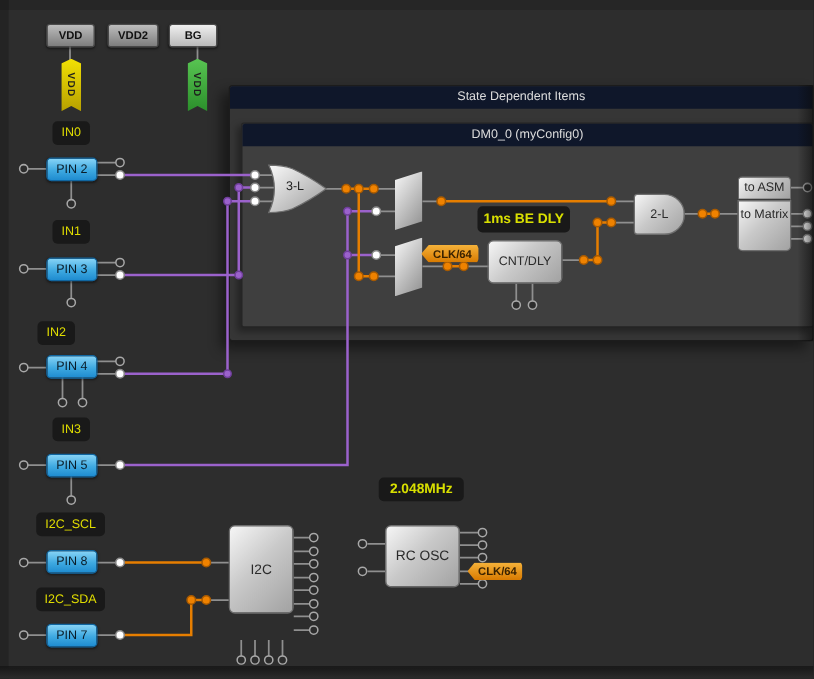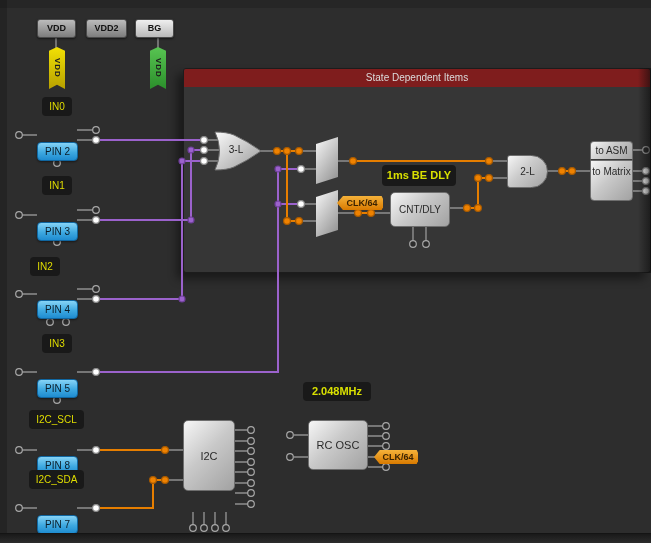--- a/index.html
+++ b/index.html
@@ -37,35 +37,34 @@
     background:#191919;border-radius:4px;color:#e0dd00;
     font-size:10px;text-align:center;line-height:19px;height:19px;
   }
   .net-label.big{font-size:11px;font-weight:bold;line-height:21px;height:21px;color:#d9e000;}
   
   .pin-box{
     width:41px;height:19px;border:1px solid #1066a0;border-radius:4px;
     background:linear-gradient(#86d3f6 0%,#3ea9e1 55%,#1f8cd0 100%);
     color:#0a1c28;font-size:10px;text-align:center;line-height:17px;
     box-shadow:0 1px 2px rgba(0,0,0,.45);
-    margin-top:16px;
   }
   
   .panel-outer{
     left:183px;top:68px;width:468px;height:205px;background:#363636;
     border:1px solid #1c1c1c;border-radius:3px;
     box-shadow:-6px 6px 10px rgba(0,0,0,.45);
   }
   .panel-inner{
     left:193px;top:98px;width:458px;height:164px;background:#3f3f3f;
     border:1px solid #242424;border-radius:2px;
     box-shadow:-3px 3px 6px rgba(0,0,0,.35);
   }
   .panel-title{
-    position:absolute;left:0;top:0;right:0;height:18px;background:#7f1d1d;
+    position:absolute;left:0;top:0;right:0;height:18px;background:#0f172a;
     color:#dcdcdc;font-size:10px;text-align:center;line-height:18px;
     border-radius:2px 2px 0 0;
   }
   .panel-shade{left:638px;top:68px;width:13px;height:205px;
     background:linear-gradient(90deg,rgba(20,20,20,0),rgba(10,10,10,.6));}
   
   .comp{
     background:linear-gradient(135deg,#f6f6f6 0%,#c9c9c9 45%,#a2a2a2 100%);
     border:1px solid #6e6e6e;color:#2a2a2a;
   }
@@ -87,20 +86,23 @@
     padding-left:4px;
   }
 </style>
 </head>
 <body>
 
 <div id="canvas">
 
   <div class="abs panel-outer">
     <div class="panel-title">State Dependent Items</div>
+  </div>
+  <div class="abs panel-inner">
+    <div class="panel-title">DM0_0 (myConfig0)</div>
   </div>
 
   <svg class="abs" id="wires" style="left:0;top:0;" width="651" height="543" viewBox="0 0 651 543">
       <path d="M19 135H37M19 215H37M19 294H37M19 372H37M19 450H37M19 508H37M77 130H96M77 210H96M77 289H96M77 140H96M77 220H96M77 299H96M77 372H96M77 450H96M77 508H96M57 144V161M57 224V240M50 302V320M66 302V320M57 381V398M56 37V48M158 37V48M204 140H224M204 150H222M204 161H224M260 151H277M301 151H317M301 169H317M338 161H353M301 204H317M299 221H317M338 213H358M371 213H392M450 208H467M413 227V242M426 227V242M489 161H507M489 178H507M547 171H562M572 171H590M632 150H644M632 171H644M632 181H644M632 191H644M235 430H249M235 441H249M235 451H249M235 462H249M235 472H249M235 483H249M235 493H249M235 504H249M193 512V526M204 512V526M215 512V526M226 512V526M294 435H308M294 457H308M368 426H384M368 436H384M368 446H384M368 467H384M368 457H376M165 450H183M165 480H183" stroke="#8f8f8f" stroke-width="1.4" fill="none"></path>
       <path d="M96 140H204M96 220H191V150H204M96 299H182V161H204M96 372H278V169H301M278 204H301" stroke="#9b62cc" stroke-width="2" fill="none"></path>
       <path d="M277 151H301M287 151V221H299M353 161H489M358 213H371M467 208H478V178H489M562 171H572M96 450H165M96 508H153V480H165" stroke="#e67e00" stroke-width="2" fill="none"></path>
       <circle cx="277" cy="151" r="3.4" fill="#ef8200" stroke="#a85a00" stroke-width="1.2"></circle>
       <circle cx="287" cy="151" r="3.4" fill="#ef8200" stroke="#a85a00" stroke-width="1.2"></circle>
       <circle cx="299" cy="151" r="3.4" fill="#ef8200" stroke="#a85a00" stroke-width="1.2"></circle>
       <circle cx="287" cy="221" r="3.4" fill="#ef8200" stroke="#a85a00" stroke-width="1.2"></circle>

